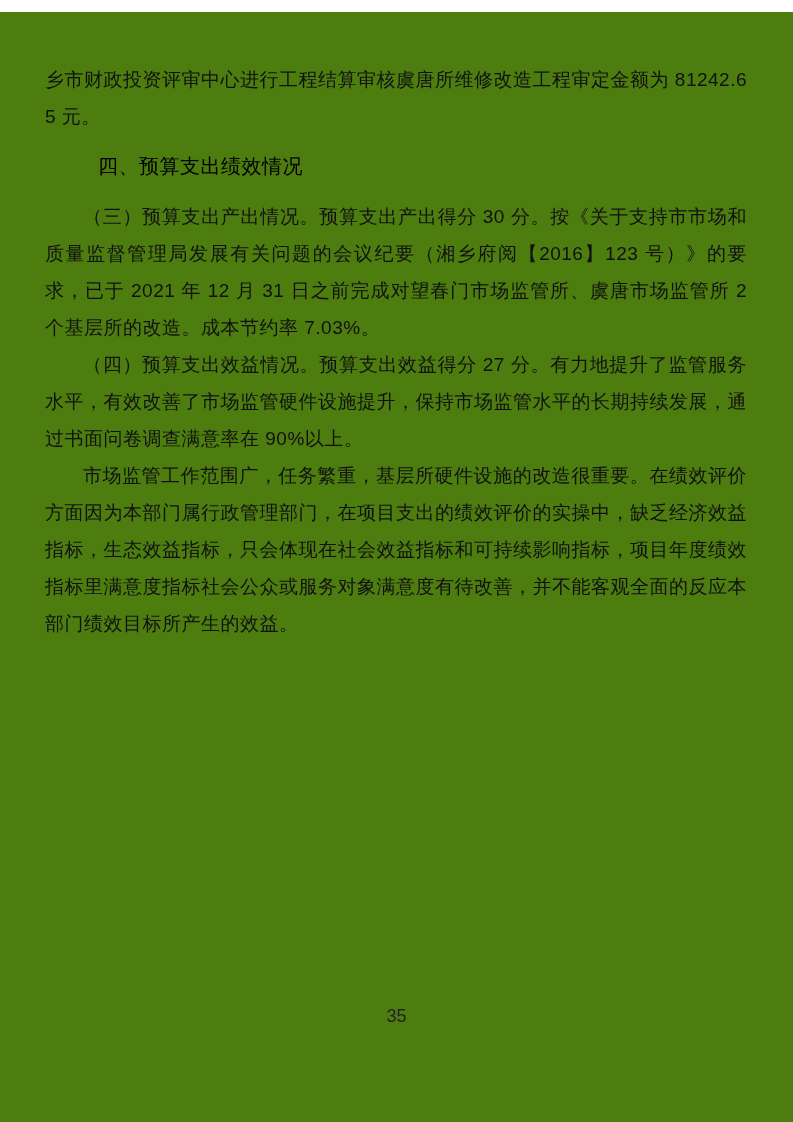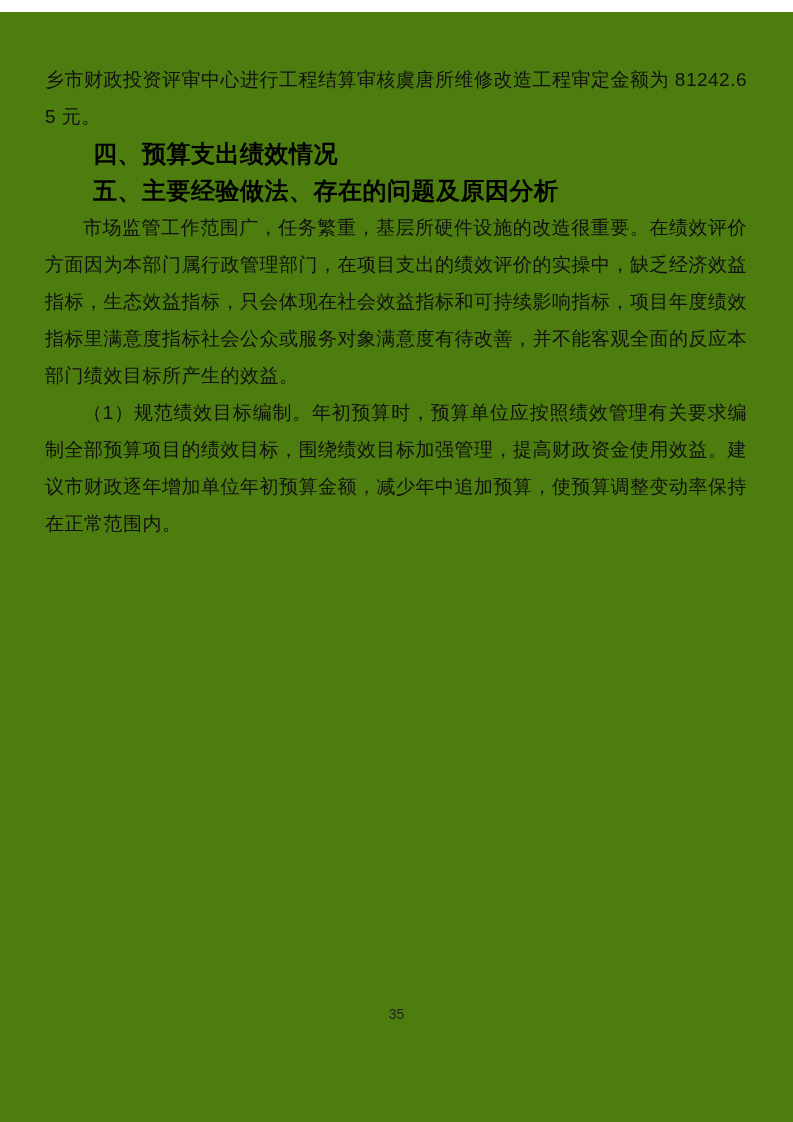--- a/index.html
+++ b/index.html
@@ -33,56 +33,56 @@
     text-align: justify;
     text-justify: inter-character;
     text-indent: 2em;
     letter-spacing: 0.5px;
     word-break: break-all;
   }
   p.body.noindent {
     text-indent: 0;
   }
   h2.heading {
-    margin: 0;
+    margin: 13px;
     font-family: "Liberation Sans", "DejaVu Sans", sans-serif;
-    font-weight: 700;
-    font-size: 24px;
+    font-weight: 400;
+    font-size: 20px;
     line-height: 37px;
     text-indent: 2em;
     letter-spacing: 0.5px;
     color: #000000;
   }
   .footer {
     position: absolute;
     top: 1006px;
     left: 0;
     width: 793px;
     text-align: center;
     font-family: "Liberation Sans", sans-serif;
-    font-size: 14px;
+    font-size: 18px;
     color: #222222;
   }
 </style>
 </head>
 <body>
 
 <div class="page">
 
   <p class="body noindent">乡市财政投资评审中心进行工程结算审核虞唐所维修改造工程审定金额为 81242.65 元。</p>
 
 
   <h2 class="heading">四、预算支出绩效情况</h2>
 
 
 
+  <p class="body">（三）预算支出产出情况。预算支出产出得分 30 分。按《关于支持市市场和质量监督管理局发展有关问题的会议纪要（湘乡府阅【2016】123 号）》的要求，已于 2021 年 12 月 31 日之前完成对望春门市场监管所、虞唐市场监管所 2 个基层所的改造。成本节约率 7.03%。</p>
 
+  <p class="body">（四）预算支出效益情况。预算支出效益得分 27 分。有力地提升了监管服务水平，有效改善了市场监管硬件设施提升，保持市场监管水平的长期持续发展，通过书面问卷调查满意率在 90%以上。</p>
 
-  <h2 class="heading">五、主要经验做法、存在的问题及原因分析</h2>
 
   <p class="body">市场监管工作范围广，任务繁重，基层所硬件设施的改造很重要。在绩效评价方面因为本部门属行政管理部门，在项目支出的绩效评价的实操中，缺乏经济效益指标，生态效益指标，只会体现在社会效益指标和可持续影响指标，项目年度绩效指标里满意度指标社会公众或服务对象满意度有待改善，并不能客观全面的反应本部门绩效目标所产生的效益。</p>
 
 
-  <p class="body">（1）规范绩效目标编制。年初预算时，预算单位应按照绩效管理有关要求编制全部预算项目的绩效目标，围绕绩效目标加强管理，提高财政资金使用效益。建议市财政逐年增加单位年初预算金额，减少年中追加预算，使预算调整变动率保持在正常范围内。</p>
 
 </div>
 
 <div class="footer">35</div>
 
 </body></html>

